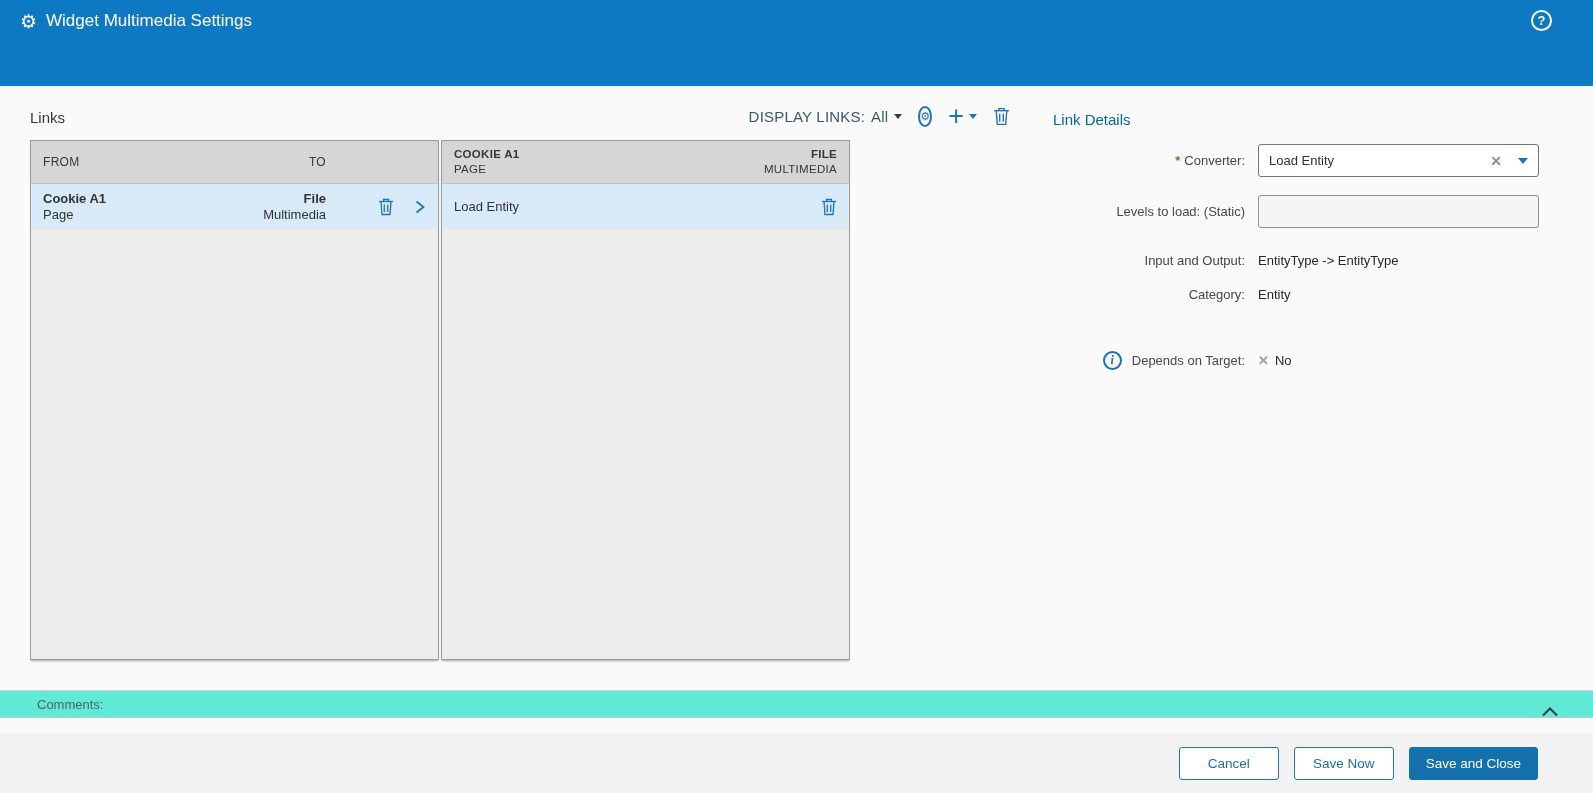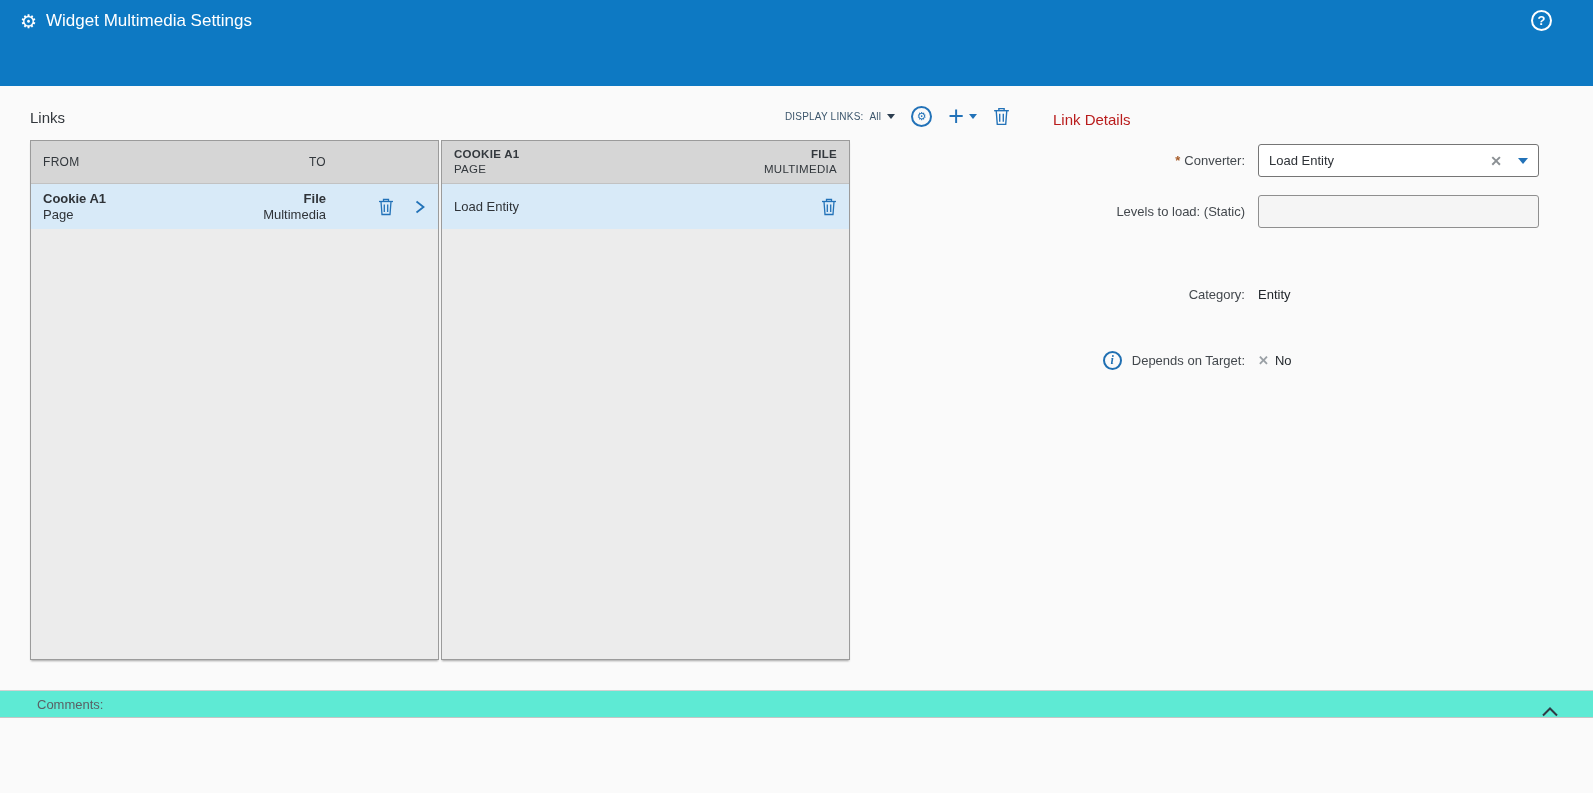--- a/index.html
+++ b/index.html
@@ -16,21 +16,21 @@
               align-items:center; justify-content:center; cursor:pointer; }
   .tabs { position:absolute; left:37px; top:47px; display:flex; gap:24px; }
   .tab { width:76px; text-align:center; font-size:11.5px; letter-spacing:.4px; color:#9fc7e7;
          padding-bottom:11px; border-bottom:2px dashed rgba(255,255,255,.45); cursor:pointer; }
   .tab.active { color:#fff; border-bottom:3px solid #fff; padding-bottom:10px; }
 
   
   .links-title { position:absolute; left:30px; top:109px; font-size:15px; color:#32373c; }
   .toolbar { position:absolute; left:755px; top:101px; width:255px; height:30px; display:flex;
              align-items:center; justify-content:flex-end; gap:16px; }
-  .display-links { display:flex; align-items:center; gap:6px; font-size:10px; letter-spacing:.2px;
+  .display-links { display:flex; align-items:center; gap:6px; font-size:15px; letter-spacing:.2px;
                    color:#3c566c; cursor:pointer; white-space:nowrap; }
   .caret-dark { width:0; height:0; border-left:4px solid transparent; border-right:4px solid transparent;
                 border-top:5px solid #2c3e50; }
   .caret-blue { width:0; height:0; border-left:5px solid transparent; border-right:5px solid transparent;
                 border-top:6px solid #2272b8; }
   .autolink-btn { width:21px; height:21px; border:2px solid #2272b8; border-radius:50%; color:#2272b8;
                   display:flex; align-items:center; justify-content:center; font-size:11px; cursor:pointer; }
   .add-group { display:flex; align-items:center; gap:5px; cursor:pointer; }
   .plus-glyph { color:#2272b8; font-size:27px; font-weight:300; line-height:22px; }
   .icon-btn { cursor:pointer; display:flex; align-items:center; }
@@ -46,21 +46,21 @@
   .th-two .primary { font-weight:bold; }
   .flex1 { flex:1; } .tright { text-align:right; }
   .icon-col { width:100px; display:flex; justify-content:flex-end; align-items:center; gap:20px; }
   .trow { height:45px; background:#d8eaf8; display:flex; align-items:center; padding:0 12px; flex:0 0 auto;
           cursor:pointer; }
   .cell { line-height:16px; font-size:13px; color:#2f3338; }
   .cell .primary { font-weight:bold; }
   .tbody-fill { flex:1; background:#ececec; }
 
   
-  .details-title { position:absolute; left:1053px; top:111px; font-size:15px; color:#b91c1c; }
+  .details-title { position:absolute; left:1053px; top:111px; font-size:15px; color:#0369a1; }
   .form-row { position:absolute; display:flex; align-items:center; }
   .lbl { width:205px; text-align:right; font-size:13px; color:#43484d; display:flex;
          justify-content:flex-end; align-items:center; gap:4px; }
   .req { color:#a65b28; font-weight:bold; }
   .ctrl { margin-left:13px; }
   .combo { width:281px; height:33px; border:1px solid #757575; border-radius:3px; background:#fff;
            display:flex; align-items:center; padding:0 10px; cursor:pointer; }
   .combo-value { flex:1; font-size:13px; color:#2f3338; }
   .clear-x { color:#8b9094; font-size:14px; font-weight:bold; margin-right:16px; cursor:pointer; }
   .text-input { width:281px; height:33px; border:1px solid #8f8f8f; border-radius:3px; background:#f5f5f5;
@@ -201,20 +201,26 @@
     </div>
   </div>
 
   <div class="form-row" style="left:1040px; top:195px;">
     <div class="lbl">
       <span>Levels to load: (Static)</span>
     </div>
     <input class="ctrl text-input" value="" style="">
   </div>
 
+  <div class="form-row" style="left:1040px; top:253px;">
+    <div class="lbl">
+      <span>Input and Output:</span>
+    </div>
+    <div class="val">EntityType -&gt; EntityType</div>
+  </div>
 
   <div class="form-row" style="left:1040px; top:287px;">
     <div class="lbl">
       <span>Category:</span>
     </div>
     <div class="val">Entity</div>
   </div>
 
   <div class="form-row" style="left:1040px; top:351px;">
     <div class="lbl">
@@ -229,14 +235,19 @@
 
   <div class="comments-bar">
     <span class="comments-label">Comments:</span>
     <span class="collapse-btn">
       <svg width="18" height="12" viewBox="0 0 18 12" fill="none" stroke="#2f3a45" stroke-width="2">
         <path d="M2 9.5 L9 2.5 L16 9.5"></path>
       </svg>
     </span>
   </div>
 
+  <div class="footer">
+    <button class="btn btn-outline">Cancel</button>
+    <button class="btn btn-outline">Save Now</button>
+    <button class="btn btn-primary">Save and Close</button>
+  </div>
 
 </div>
 
 </body></html>

